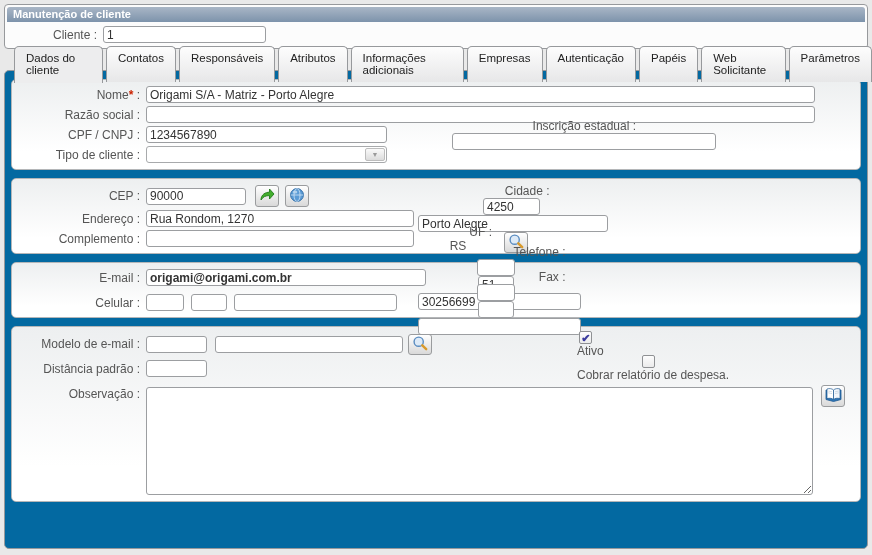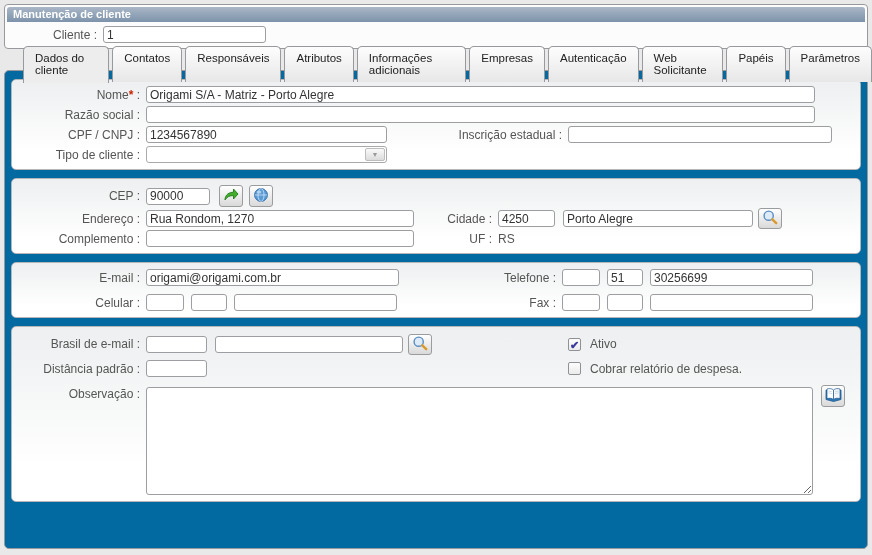--- a/index.html
+++ b/index.html
@@ -32,21 +32,21 @@
 
   
   .inp {
     height:17px; border:1px solid #9c9ea1; border-radius:3px;
     padding:0 3px; font-family:"Liberation Sans", sans-serif;
     font-size:12px; color:#333; background:#fff; outline:none;
   }
   textarea.inp { resize:both; padding:2px 3px; }
 
   
-  .tabs { position:absolute; left:23px; top:46px; display:flex; gap:3px; z-index:2; }
+  .tabs { position:absolute; left:14px; top:46px; display:flex; gap:3px; z-index:2; }
   .tab {
     border:1px solid #97999c; border-bottom:none; border-radius:5px 5px 0 0;
     padding:5px 11px 6px; font-size:11.5px; color:#222; cursor:pointer;
     background:linear-gradient(#fdfdfd, #e7e7e8);
     position:relative;
   }
   .tab.active {
     background:#ededee; margin-bottom:-1px; padding-bottom:7px; z-index:3;
   }
 
@@ -58,34 +58,34 @@
   }
   .group {
     border:1px solid #b4b6b8; border-radius:5px;
     background:linear-gradient(#edeff0, #ffffff 80%);
     padding:6px 8px; margin-bottom:8px;
   }
   .row { display:flex; align-items:center; margin-bottom:3px; position:relative; min-height:17px; }
   .row:last-child { margin-bottom:0; }
   .row .lbl { width:120px; }
 
-  .rg { position:absolute; display:flex; align-items:center; }
+  .rg { position:absolute; display:flex; align-items:center;flex-direction:column; }
   .rg-inscricao { left:432px; } .rg-inscricao .lbl { width:110px; }
   .rg-city { left:398px;justify-content:space-between; }     .rg-city .lbl { width:74px; }
   .rg-phone { left:398px; }    .rg-phone .lbl { width:138px; }
   .rg-check { left:548px; }
 
   .w-full { width:669px; }
   .w-cpf  { width:241px; }
   .w-ie   { width:264px; }
-  .w-cep  { width:64px; }
+  .w-cep  { width:100px; }
   .w-addr { width:268px; }
   .w-ccode{ width:57px; margin-right:8px; }
   .w-cname{ width:190px; margin-right:5px; }
-  .w-mail { width:253px; }
+  .w-mail { width:280px;font-weight:bold; }
   .w-t1 { width:38px; margin-right:7px; }
   .w-t2 { width:36px; margin-right:7px; }
   .w-t3 { width:163px; }
   .w-mcode { width:61px; margin-right:8px; }
   .w-mname { width:188px; margin-right:5px; }
   .w-dist  { width:61px; }
   .w-obs { width:667px; height:108px; }
 
   .static-val { color:#555; }
 
@@ -135,22 +135,22 @@
 </div>
 
 <div class="tabs">
   <div class="tab active">Dados do cliente</div>
   <div class="tab">Contatos</div>
   <div class="tab">Responsáveis</div>
   <div class="tab">Atributos</div>
   <div class="tab">Informações adicionais</div>
   <div class="tab">Empresas</div>
   <div class="tab">Autenticação</div>
+  <div class="tab">Papéis</div>
   <div class="tab">Web Solicitante</div>
-  <div class="tab">Papéis</div>
   <div class="tab">Parâmetros</div>
 </div>
 
 <div class="panel">
 
   <div class="group">
     <div class="row">
       <span class="lbl"><span>Nome</span><span class="req">*</span><span> :</span></span>
       <input class="inp w-full" value="Origami S/A - Matriz - Porto Alegre" style="">
     </div>
@@ -243,21 +243,21 @@
         <span class="lbl">Fax :</span>
         <input class="inp w-t1" value="" style="">
         <input class="inp w-t2" value="" style="">
         <input class="inp w-t3" value="" style="">
       </span>
     </div>
   </div>
 
   <div class="group" style="margin-bottom:0">
     <div class="row" style="min-height:22px">
-      <span class="lbl">Brasil de e-mail :</span>
+      <span class="lbl">Modelo de e-mail :</span>
       <input class="inp w-mcode" value="" style="">
       <input class="inp w-mname" value="" style="">
       <button class="icon-btn sm">
         <span>
           <svg width="16" height="16" viewBox="0 0 16 16">
             <circle cx="6.7" cy="6.7" r="4.6" fill="#ddeaf7" stroke="#5a8cc0" stroke-width="1.4"></circle>
             <line x1="10.3" y1="10.3" x2="14.2" y2="14.2" stroke="#d99a2b" stroke-width="2.4" stroke-linecap="round"></line>
           </svg>
         </span>
       </button>

